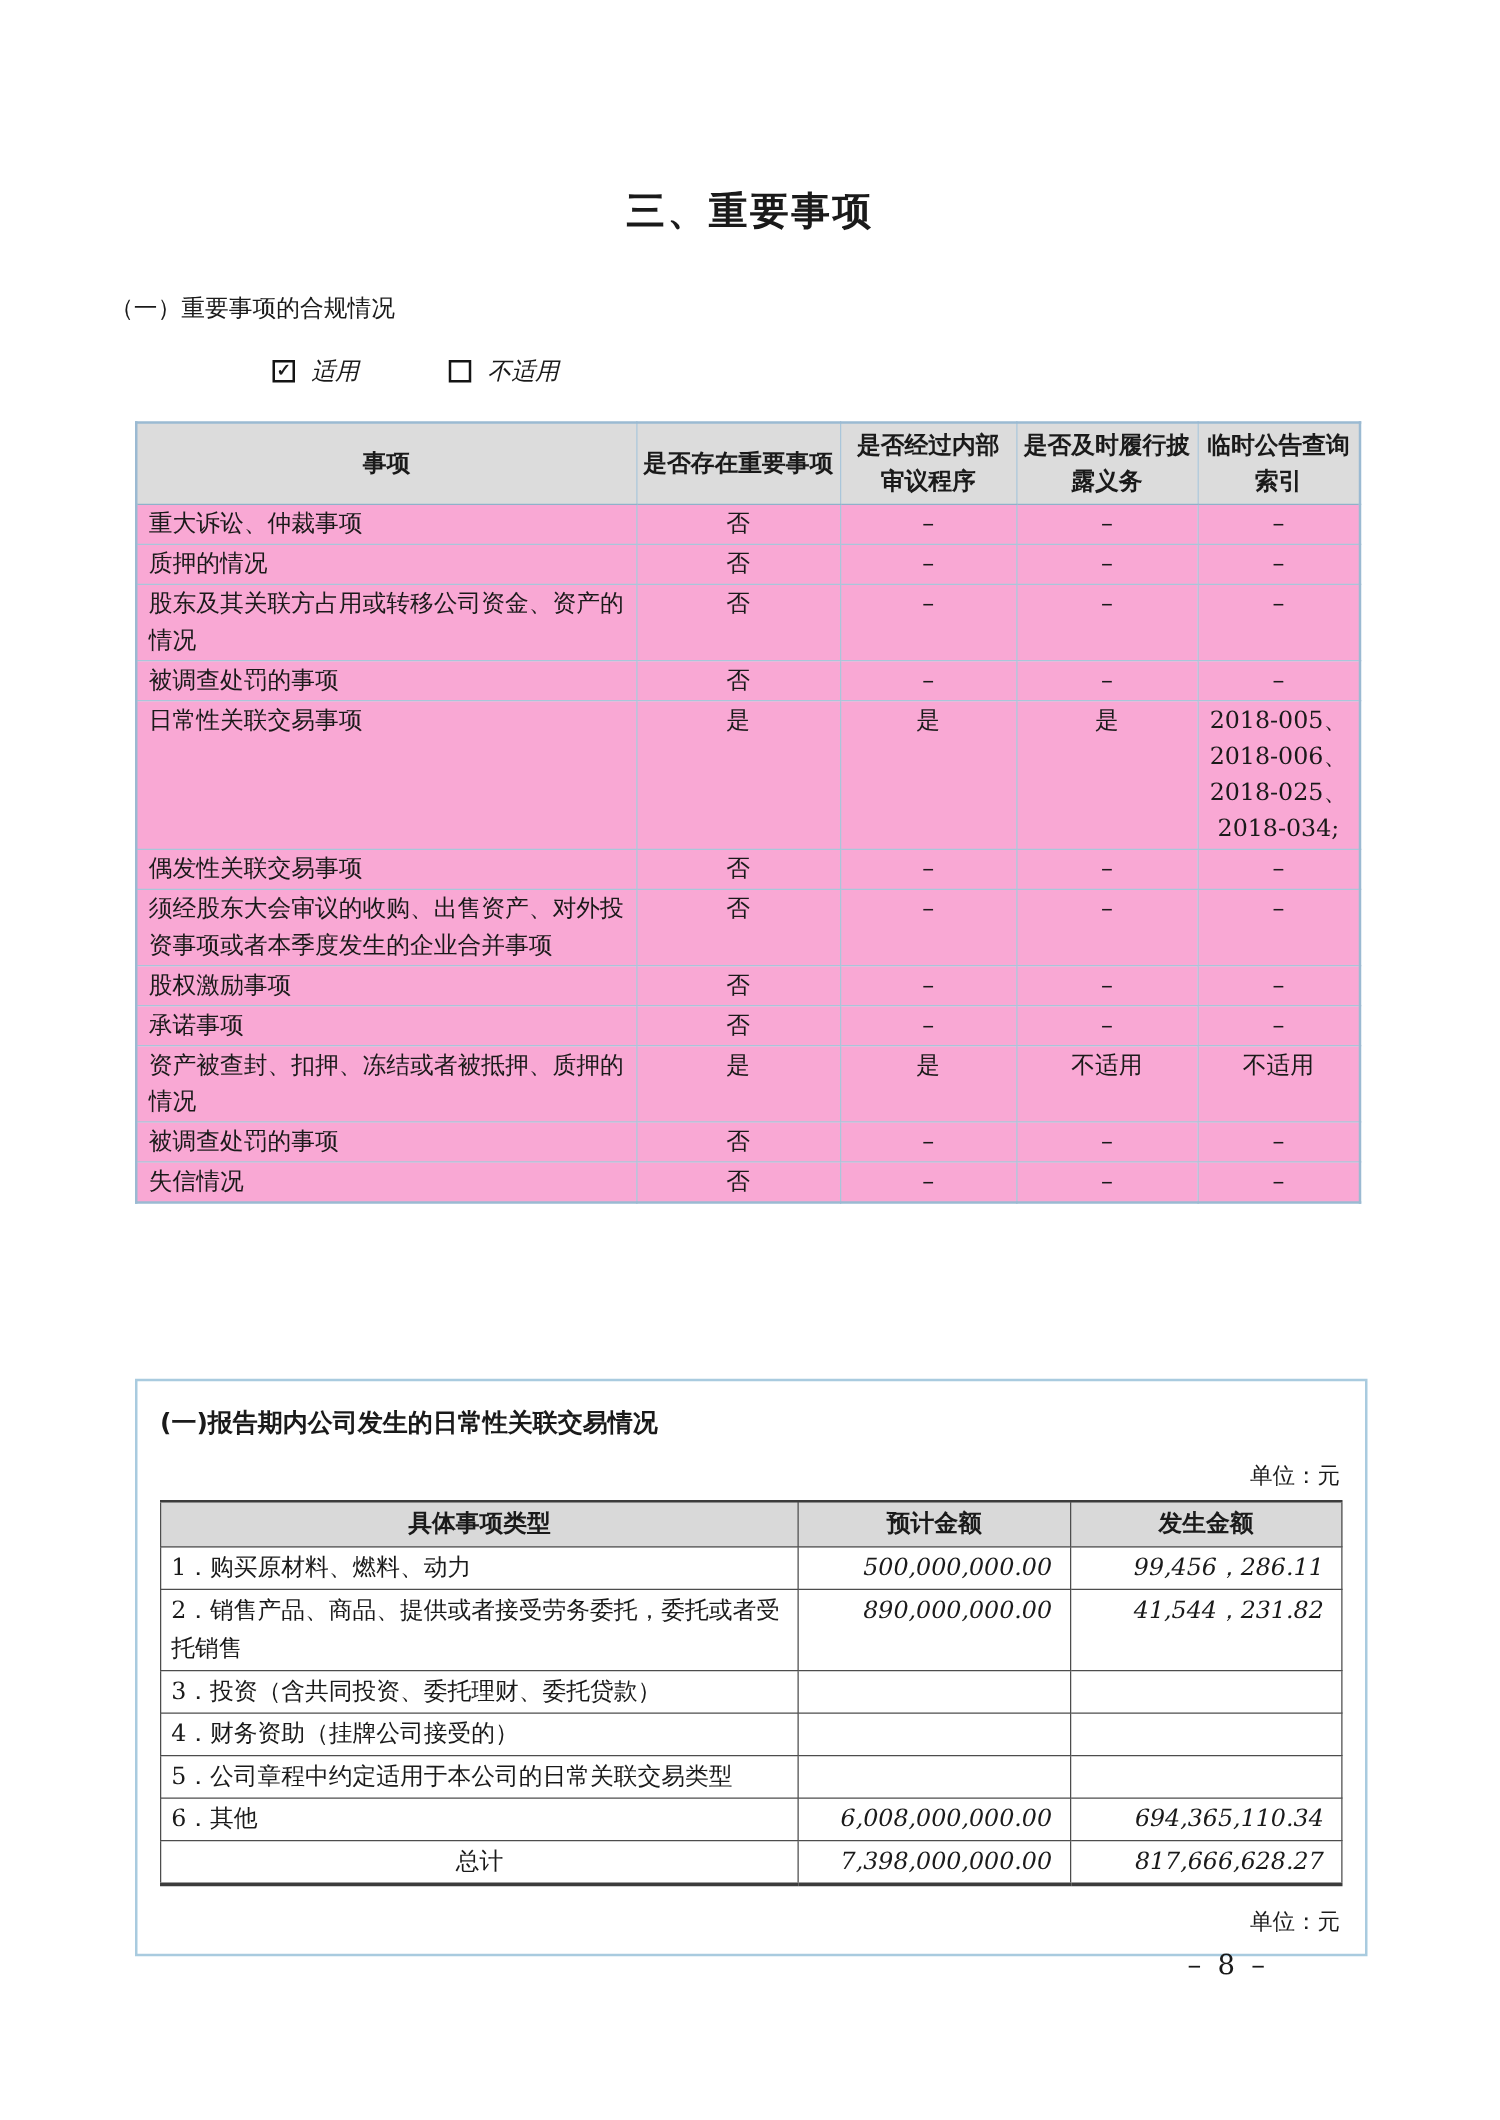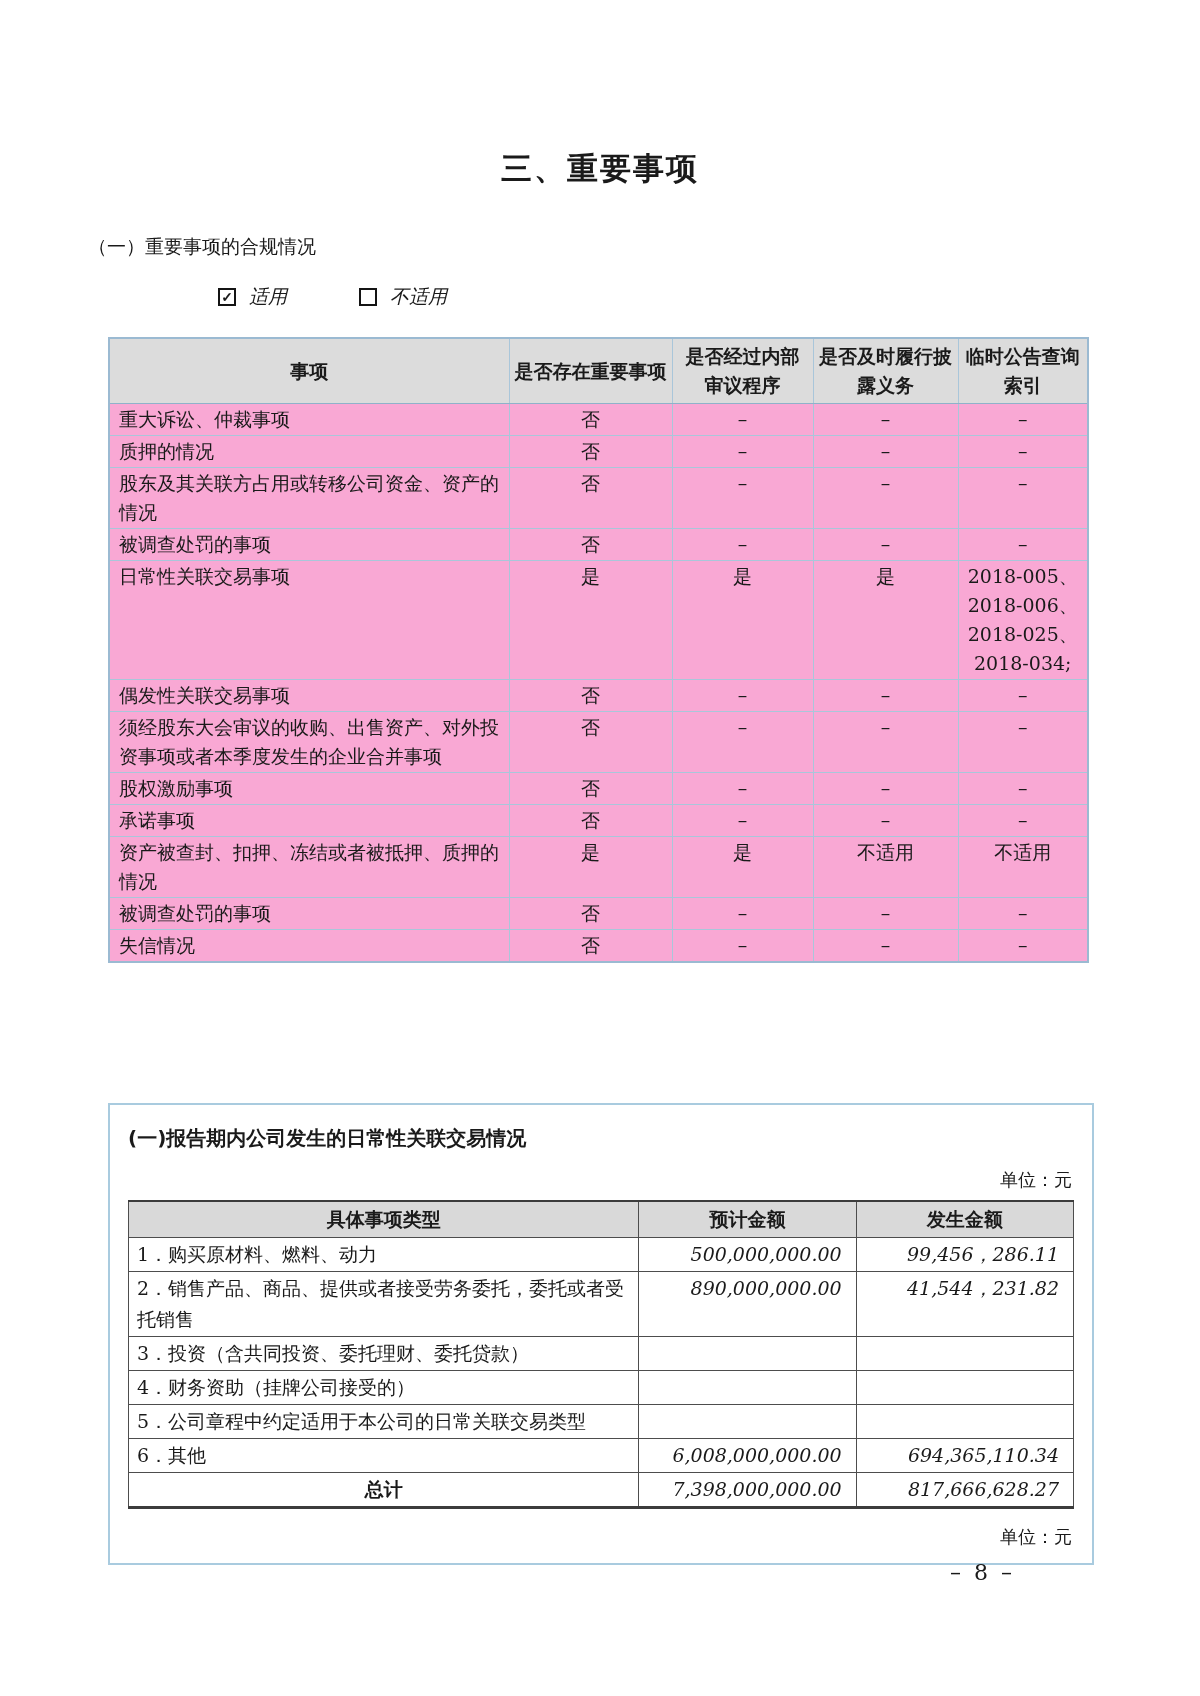--- a/index.html
+++ b/index.html
@@ -75,21 +75,21 @@
     font-weight:bold;text-align:center;
     padding:2px 4px;line-height:31px;
   }
   .tbl2 td{
     border:1px solid #4d4d4d;
     padding:1px 8px;line-height:31px;
     vertical-align:top;text-align:left;
   }
   .tbl2 td.money{text-align:right;padding-right:14px;font-style:italic;}
   .tbl2 tr.total td{border-bottom:3px solid #3c3c3c;}
-  .tbl2 tr.total td.label{text-align:center;font-weight:bold;}
+  .tbl2 tr.total td.label{text-align:center;font-weight:normal;}
   .sub-heading{
     margin:38px 0 0 2px;
     font-family:"DejaVu Sans","Liberation Sans",sans-serif;
     font-size:20px;font-weight:bold;
   }
   .unit-line2{text-align:right;font-size:18px;margin:16px 2px 2px 0;}
   .page-footer{
     position:absolute;left:950px;top:1560px;
     font-size:22px;letter-spacing:3px;
   }

